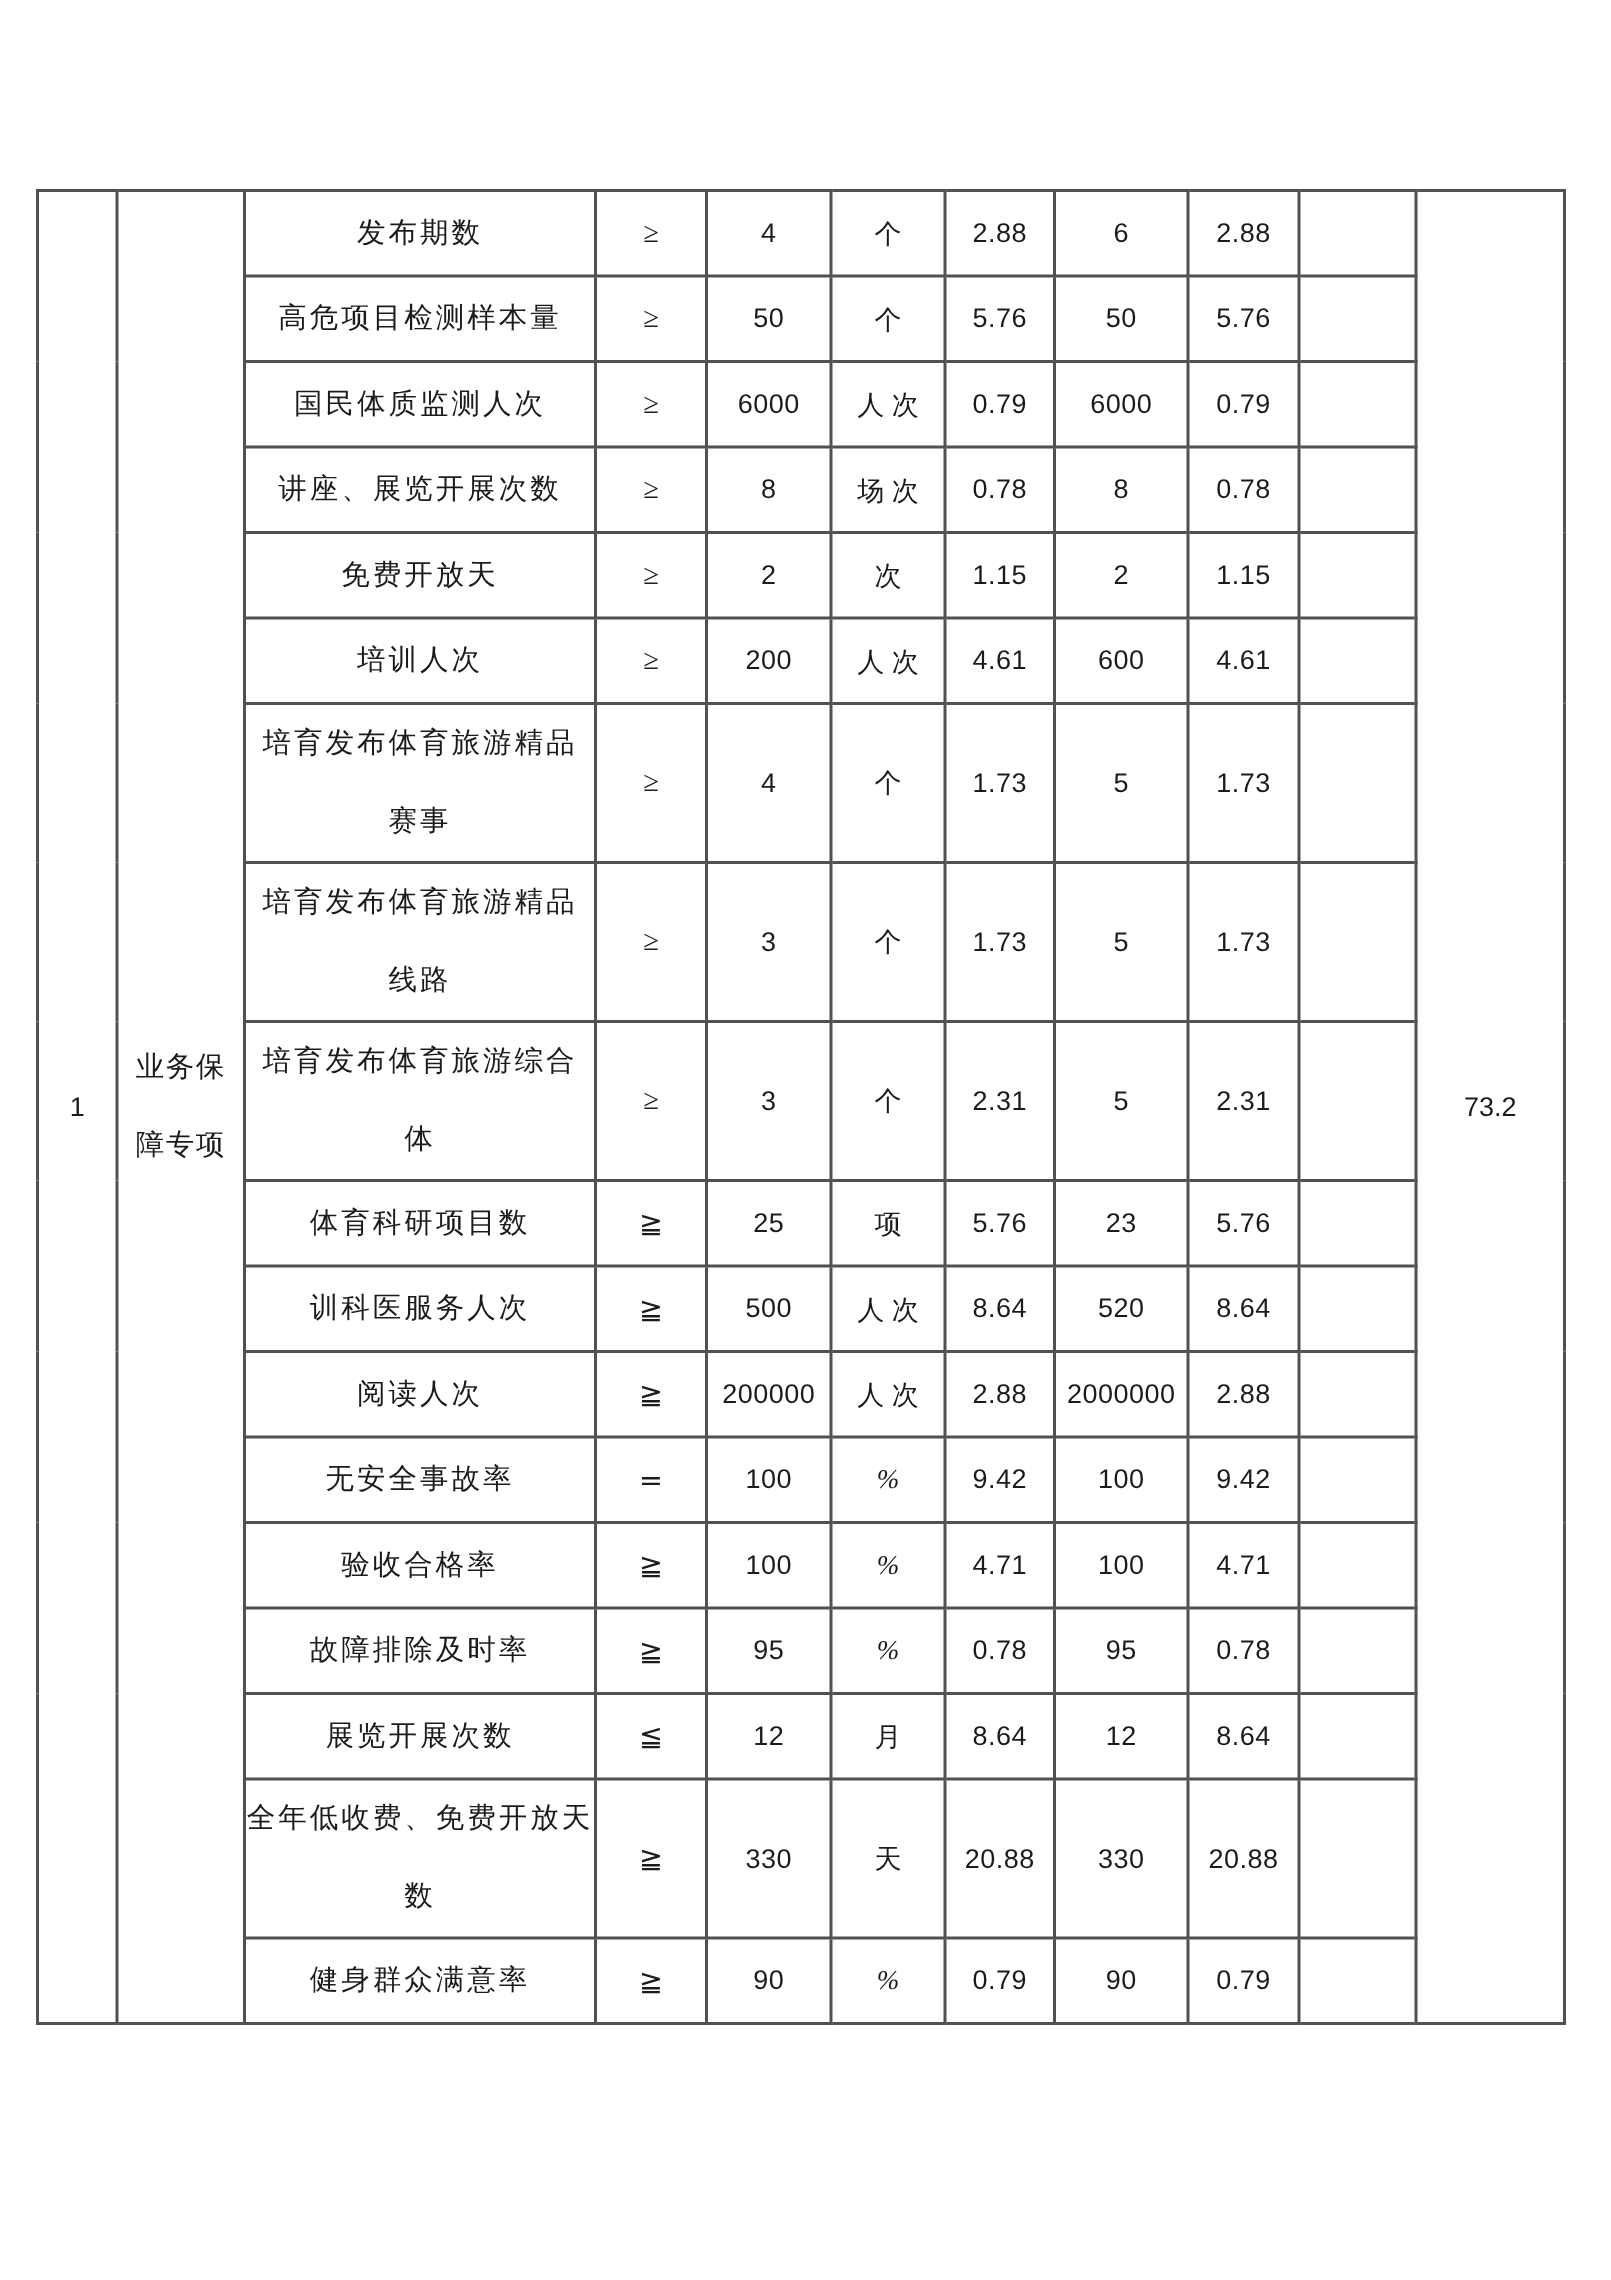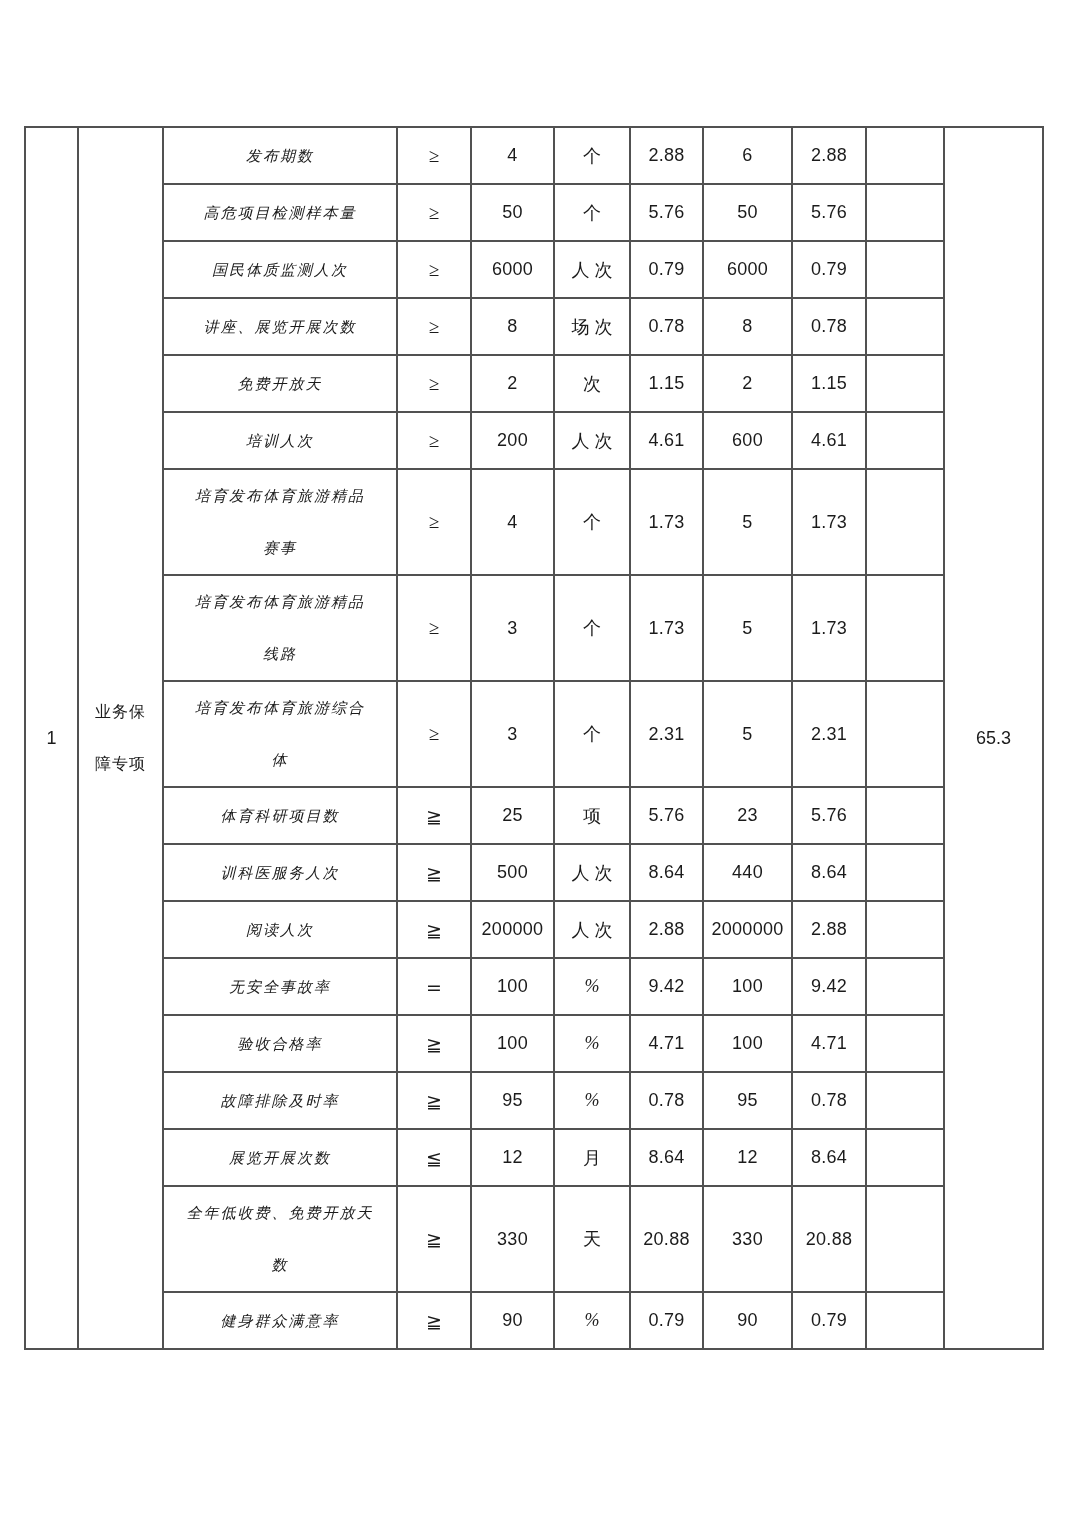--- a/index.html
+++ b/index.html
@@ -32,28 +32,27 @@
     overflow: hidden;
   }
   tr.single { height: 57px; }
   tr.double { height: 100px; padding-left: 29px; }
 
   td.cell-indicator {
     text-align: left;
     padding-left: 13px;
     white-space: pre-line;
     line-height: 52px;
-    font-size: 15px;
+    font-size: 19px;
     letter-spacing: 2px;
-    font-style: italic;
   }
   td.cell-category {
     white-space: pre-line;
     line-height: 52px;
-    font-size: 16px;
+    font-size: 19px;
     letter-spacing: 1px;
   }
   td.cell-unit {
     font-size: 18px;
     letter-spacing: 5px;
     text-indent: 5px; 
   }
   td.cell-unit.pct {
     font-style: italic;
     letter-spacing: 0;
@@ -101,21 +100,21 @@
           <td class="cell-category" rowspan="18">业务保
 障专项</td>
           <td class="cell-indicator">发布期数</td>
           <td class="cell-op">≥</td>
           <td class="num">4</td>
           <td class="cell-unit">个</td>
           <td class="num">2.88</td>
           <td class="num">6</td>
           <td class="num">2.88</td>
           <td class="cell-remark"></td>
-          <td class="cell-total" rowspan="18">65.3</td>
+          <td class="cell-total" rowspan="18">73.2</td>
         </tr>
         <tr class="single">
           <td class="cell-indicator">高危项目检测样本量</td>
           <td class="cell-op">≥</td>
           <td class="num">50</td>
           <td class="cell-unit">个</td>
           <td class="num">5.76</td>
           <td class="num">50</td>
           <td class="num">5.76</td>
           <td class="cell-remark"></td>
@@ -202,21 +201,21 @@
           <td class="num">23</td>
           <td class="num">5.76</td>
           <td class="cell-remark"></td>
         </tr>
         <tr class="single">
           <td class="cell-indicator">训科医服务人次</td>
           <td class="cell-op op-cjk">≧</td>
           <td class="num">500</td>
           <td class="cell-unit">人次</td>
           <td class="num">8.64</td>
-          <td class="num">440</td>
+          <td class="num">520</td>
           <td class="num">8.64</td>
           <td class="cell-remark"></td>
         </tr>
         <tr class="single">
           <td class="cell-indicator">阅读人次</td>
           <td class="cell-op op-cjk">≧</td>
           <td class="num">200000</td>
           <td class="cell-unit">人次</td>
           <td class="num">2.88</td>
           <td class="num">2000000</td>

